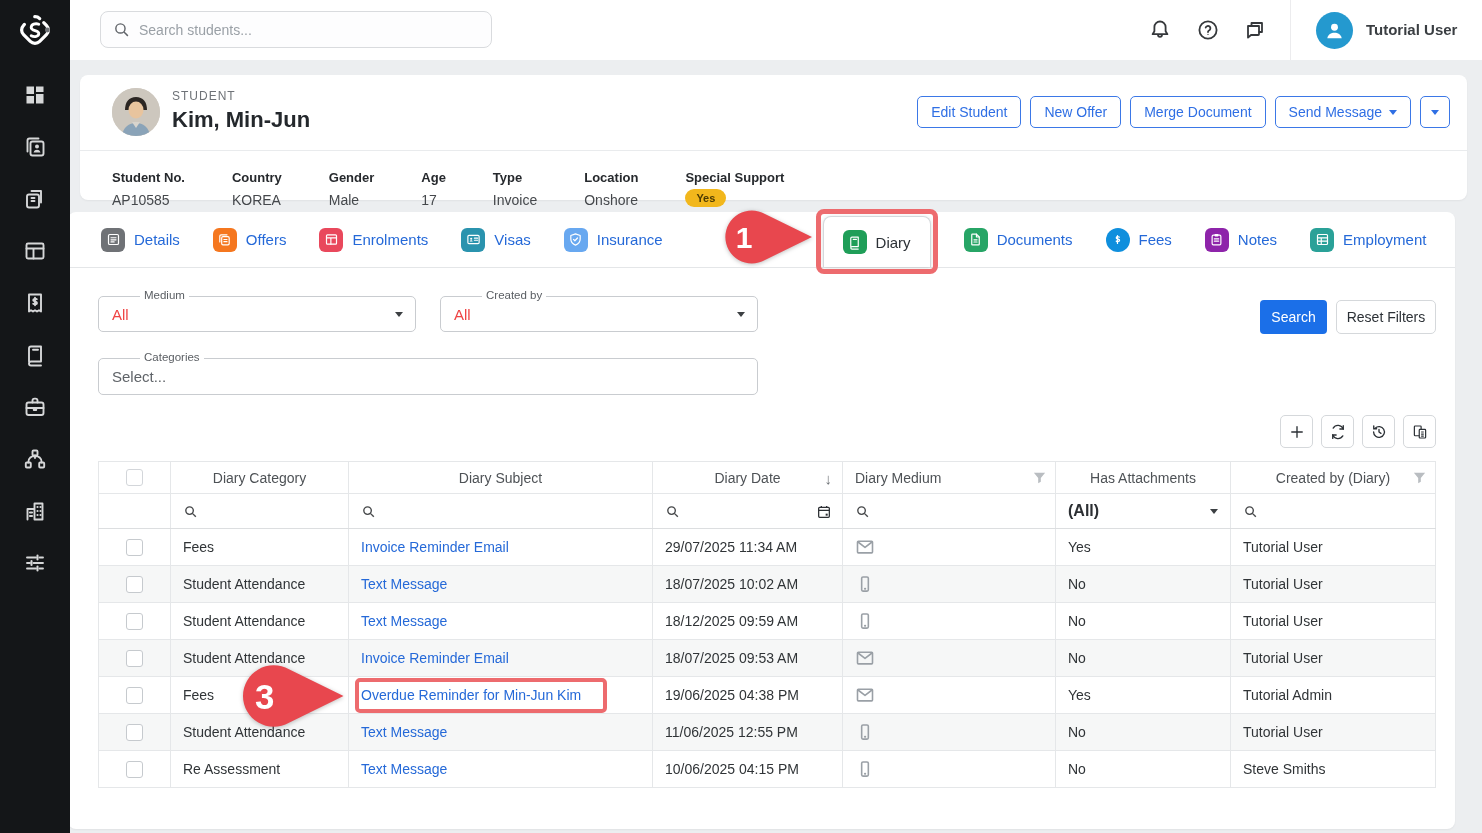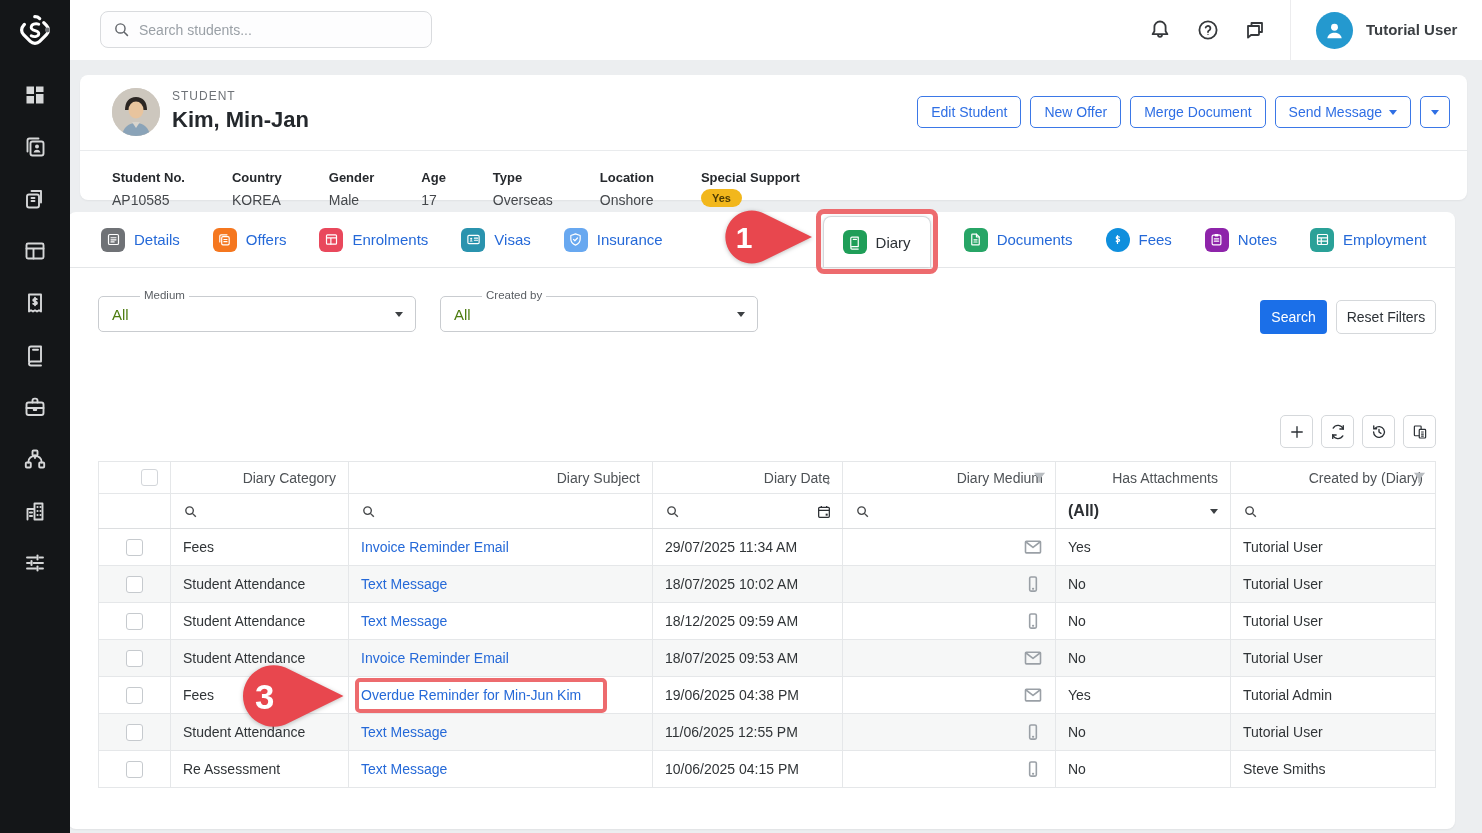--- a/index.html
+++ b/index.html
@@ -12,21 +12,21 @@
 
   
   .sidebar { position:absolute; left:0; top:0; width:70px; height:833px; background:#141618; z-index:3; }
   .logo { height:60px; display:flex; align-items:center; justify-content:center; }
   .side-nav { display:flex; flex-direction:column; align-items:center; padding-top:22px; gap:26px; }
   .side-item { width:26px; height:26px; color:#d6d7d8; cursor:pointer; display:flex; align-items:center; justify-content:center; }
   .side-item svg { width:24px; height:24px; }
 
   
   .topbar { position:absolute; left:70px; top:0; width:1412px; height:60px; background:#fff; z-index:2; }
-  .search-box { position:absolute; left:30px; top:11px; width:332px; height:37px; border:1px solid #d9dbde; border-radius:8px; background:#fdfdfe; display:flex; align-items:center; padding:0 12px; gap:9px; }
+  .search-box { position:absolute; left:30px; top:11px; width:392px; height:37px; border:1px solid #d9dbde; border-radius:8px; background:#fdfdfe; display:flex; align-items:center; padding:0 12px; gap:9px; }
   .search-box svg { width:17px; height:17px; color:#5f6368; flex:none; }
   .search-box input { border:none; outline:none; background:transparent; font:14px "Liberation Sans",sans-serif; color:#3c4043; width:100%; }
   .search-box input::placeholder { color:#9aa0a6; }
   .top-ico { position:absolute; top:18px; width:24px; height:24px; color:#35383b; cursor:pointer; }
   .top-ico svg { width:24px; height:24px; }
   .top-divider { position:absolute; left:1220px; top:0; width:1px; height:60px; background:#ececee; }
   .avatar { position:absolute; left:1246px; top:12px; width:37px; height:37px; border-radius:50%; background:#2499cf; display:flex; align-items:center; justify-content:center; }
   .avatar svg { width:23px; height:23px; color:#fff; }
   .user-name { position:absolute; left:1296px; top:21px; font-size:15px; font-weight:bold; color:#3a3e42; }
 
@@ -52,42 +52,42 @@
   .tab-label { font-size:15px; color:#2569d8; }
   .tab-ico { width:24px; height:24px; border-radius:6px; display:flex; align-items:center; justify-content:center; color:#fff; flex:none; }
   .tab-ico.circle { border-radius:50%; }
   .tab-ico svg { width:15px; height:15px; }
   .tab.active { position:relative; background:#fff; border:1px solid #d5d8db; border-bottom:none; border-radius:8px 8px 0 0; padding:13px 19px; margin:3px 0 -1px 127px; box-shadow:0 1px 5px rgba(0,0,0,.13); }
   .tab.active .tab-label { color:#2c3136; }
 
   
   .field { position:absolute; border:1px solid #c9ccd0; border-radius:5px; background:#fff; }
   .field .flabel { position:absolute; top:-8px; left:9px; background:#fff; padding:0 4px; font-size:11.5px; color:#5a5e63;margin-left:32px; }
-  .field .fvalue { position:absolute; left:13px; top:9px; font-size:15px; color:#4d7c0f; }
+  .field .fvalue { position:absolute; left:13px; top:9px; font-size:15px; color:#ef4444; }
   .field .fvalue.placeholder { color:#5f6368; }
   .field .fcaret { position:absolute; right:12px; top:15px; color:#3c4043; }
   .field-medium { left:30px; top:84px; width:318px; height:36px; }
   .field-created { left:372px; top:84px; width:318px; height:36px;padding-left:32px; }
   .field-categories { left:30px; top:146px; width:660px; height:37px; }
   .btn-search { position:absolute; left:1192px; top:88px; width:67px; height:34px; background:#1b6fe8; color:#fff; border:none; border-radius:4px; font:14px "Liberation Sans",sans-serif; cursor:pointer; }
   .btn-reset { position:absolute; left:1268px; top:88px; width:100px; height:34px; background:#fff; color:#2c3136; border:1px solid #d5d8db; border-radius:5px; font:14px "Liberation Sans",sans-serif; cursor:pointer; }
 
   
   .grid-toolbar { position:absolute; left:1212px; top:203px; display:flex; gap:8px; }
   .tool-btn { width:33px; height:33px; border:1px solid #d5d8db; border-radius:5px; background:#fff; display:flex; align-items:center; justify-content:center; color:#2c3136; cursor:pointer; }
   .tool-btn svg { width:18px; height:18px; }
 
   
   .grid { position:absolute; left:30px; top:249px; width:1337px; border-collapse:collapse; table-layout:fixed; font-size:14px; }
   .grid th, .grid td { border:1px solid #e5e7e9; overflow:visible; }
-  .grid thead th { height:32px; font-weight:normal; color:#4e5256; text-align:right; padding:0 12px; background:#fff; font-size:14px; position:relative; }
+  .grid thead th { height:32px; font-weight:normal; color:#4e5256; text-align:center; padding:0 12px; background:#fff; font-size:14px; position:relative; }
   .grid .filter-row td { height:35px; padding:0 12px; background:#fff; border-bottom:1px solid #dcdee0; }
   .grid tbody td { height:37px; padding:0 12px; color:#303437; background:#fff; }
   .grid tr.alt td { background:#f6f7f7; }
-  .grid td.center, .grid th.center { text-align:right;margin-left:28px; }
+  .grid td.center, .grid th.center { text-align:left;margin-left:28px; }
   .cb { display:inline-block; width:17px; height:17px; border:1.5px solid #c6cace; border-radius:3px; background:#fff; vertical-align:middle; cursor:pointer; }
   .cb-cell { text-align:center; }
   a.cell-link { color:#2569d8; text-decoration:none; cursor:pointer; }
   .sort-arrow { position:absolute; right:10px; top:8px; color:#6f7377; font-size:15px; }
   .funnel { position:absolute; right:8px; top:8px; width:15px; height:15px; color:#b9bdc1; cursor:pointer; }
   .f-ico { width:15px; height:15px; color:#46484a; display:inline-block; vertical-align:middle; }
   .cal-ico { position:absolute; right:10px; top:10px; width:16px; height:16px; color:#2c2f33; cursor:pointer; }
   .filter-row td { position:relative; }
   .sel-all { font-size:16px; color:#2c2f33;font-weight:bold; }
   .sel-caret { position:absolute; right:12px; top:15px; color:#3c4043; }
@@ -244,21 +244,21 @@
   <span class="stu-avatar">
     <svg viewBox="0 0 48 48">
         <rect width="48" height="48" fill="#cdc7be"></rect>
         <path d="M13 22c0-8 4-13 11-13s11 5 11 13z" fill="#2b2623"></path>
         <ellipse cx="24" cy="22" rx="7.5" ry="8.5" fill="#e8c49e"></ellipse>
         <path d="M10 48c1-9 7-13 14-13s13 4 14 13z" fill="#8aa3b8"></path>
         <path d="M20 34h8l-4 6z" fill="#d8d4cd"></path>
       </svg>
   </span>
   <div class="stu-label">STUDENT</div>
-  <div class="stu-name">Kim, Min-Jan</div>
+  <div class="stu-name">Kim, Min-Jun</div>
   <div class="stu-actions">
     <button class="btn-outline-blue">
         <span>Edit Student</span>
       </button>
     <button class="btn-outline-blue">
         <span>New Offer</span>
       </button>
     <button class="btn-outline-blue">
         <span>Merge Document</span>
       </button>
@@ -283,21 +283,21 @@
       <div class="info-block">
         <div class="lbl">Gender</div>
         <div class="val">Male</div>
       </div>
       <div class="info-block">
         <div class="lbl">Age</div>
         <div class="val">17</div>
       </div>
       <div class="info-block">
         <div class="lbl">Type</div>
-        <div class="val">Overseas</div>
+        <div class="val">Invoice</div>
       </div>
       <div class="info-block">
         <div class="lbl">Location</div>
         <div class="val">Onshore</div>
       </div>
       <div class="info-block"><div class="lbl">Special Support</div><span class="badge-yes">Yes</span></div>
     </div>
 </section>
 
 <section class="panel">
@@ -404,20 +404,24 @@
 
   <div class="field field-medium">
     <span class="flabel">Medium</span>
     <span class="fvalue">All</span>
     <span class="fcaret caret"></span>
   </div>
   <div class="field field-created">
     <span class="flabel">Created by</span>
     <span class="fvalue">All</span>
     <span class="fcaret caret"></span>
+  </div>
+  <div class="field field-categories">
+    <span class="flabel">Categories</span>
+    <span class="fvalue placeholder">Select...</span>
   </div>
   <button class="btn-search">Search</button>
   <button class="btn-reset">Reset Filters</button>
 
   <div class="grid-toolbar">
     <button class="tool-btn">
         <svg viewBox="0 0 24 24" fill="none" stroke="currentColor" stroke-width="1.8" stroke-linecap="round">
           <path d="M12 5v14M5 12h14"></path>
         </svg>
       </button>

